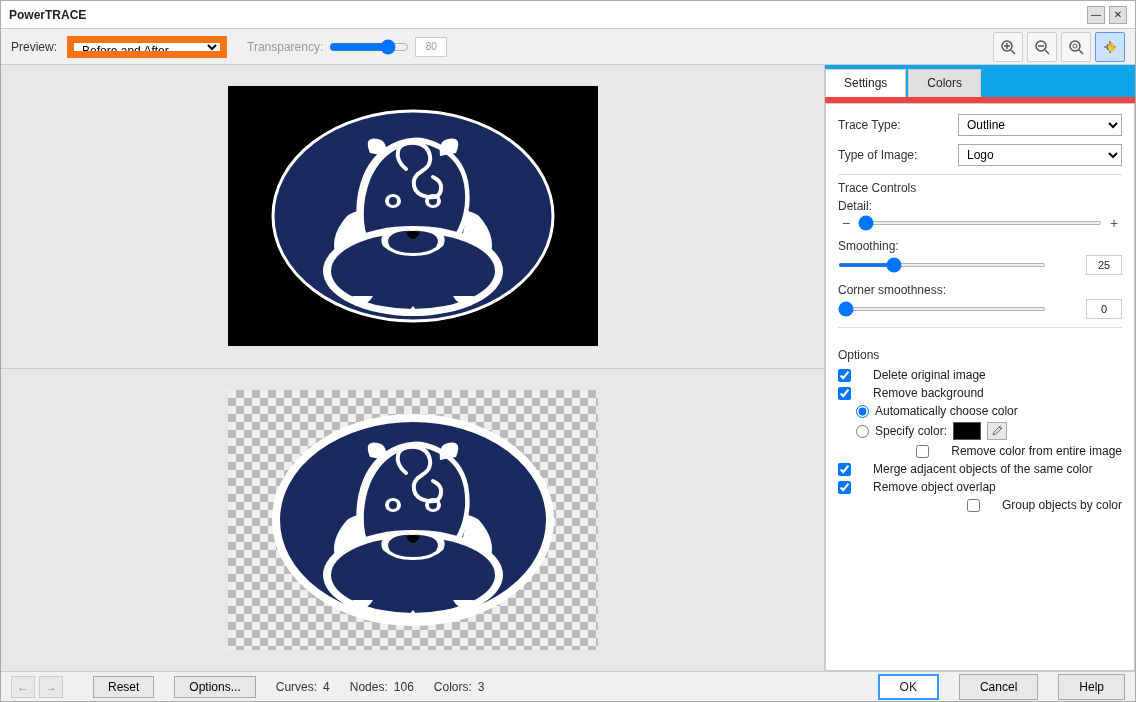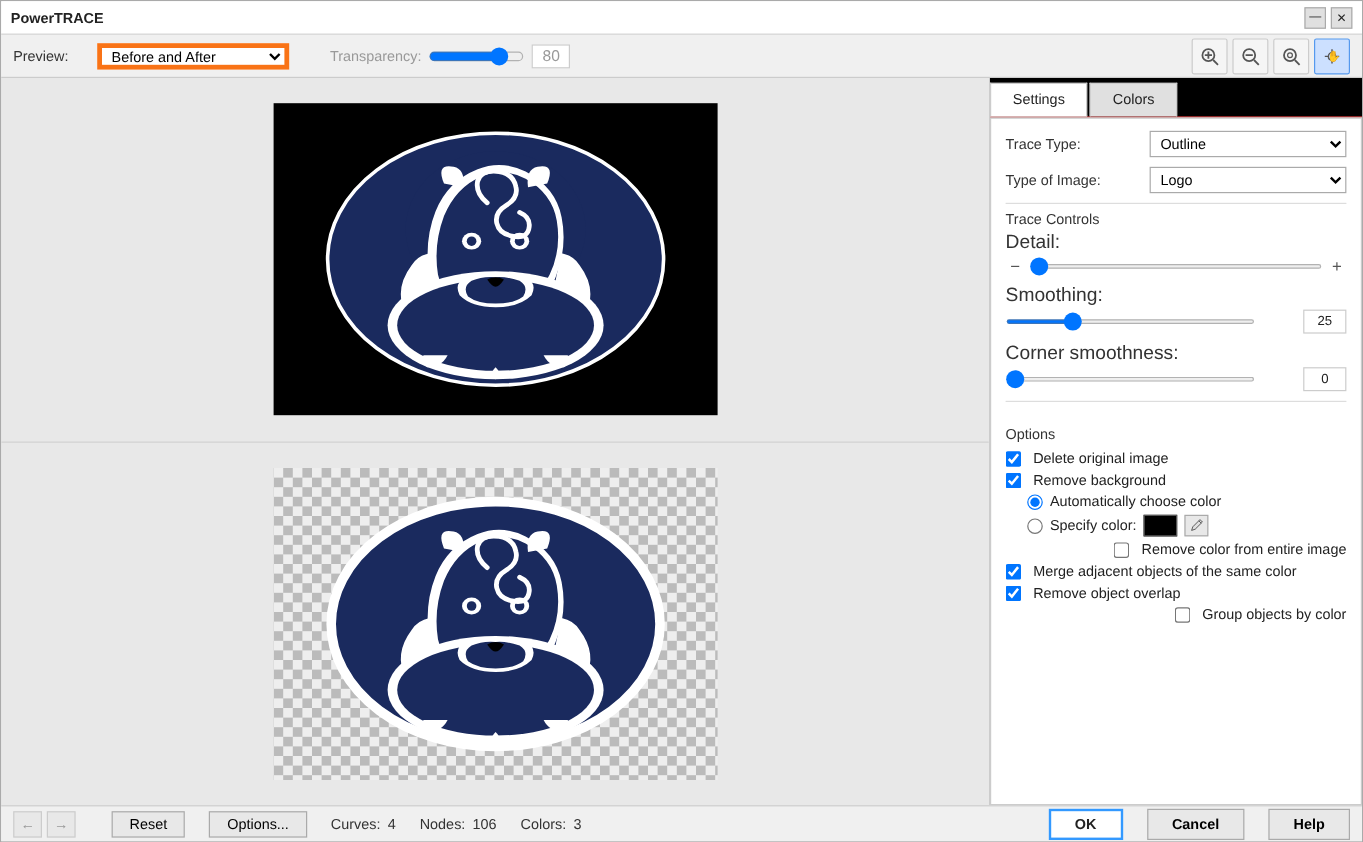--- a/index.html
+++ b/index.html
@@ -5,78 +5,78 @@
     * { box-sizing: border-box; margin: 0; padding: 0; }
     body { font-family: 'Segoe UI', Tahoma, Geneva, Verdana, sans-serif; font-size: 12px; background: #f0f0f0; color: #222; user-select: none; }
 
     .window { width: 1136px; height: 702px; background: #f0f0f0; border: 1px solid #aaa; display: flex; flex-direction: column; }
 
     .title-bar { background: #fff; border-bottom: 1px solid #ccc; height: 28px; display: flex; align-items: center; padding: 0 8px; justify-content: space-between; }
     .title-bar-left { display: flex; align-items: center; gap: 6px; font-size: 12px; font-weight: 600; }
     .title-bar-right { display: flex; gap: 4px; }
     .title-btn { width: 18px; height: 18px; border: 1px solid #aaa; background: #e0e0e0; cursor: pointer; display: flex; align-items: center; justify-content: center; font-size: 10px; }
 
-    .toolbar { background: #f0f0f0; border-bottom: 1px solid #ccc; height: 36px; display: flex; align-items: center; padding: 0 10px; gap: 24px; }
+    .toolbar { background: #f0f0f0; border-bottom: 1px solid #ccc; height: 36px; display: flex; align-items: center; padding: 0 10px; gap: 10px; }
     .toolbar-label { font-size: 12px; color: #333; }
-    .toolbar-select { height: 22px; font-size: 12px; border: 4px solid #f97316; background: #fff; padding: 0 4px; width: 160px; cursor: pointer; }
+    .toolbar-select { height: 22px; font-size: 12px; border: 7px solid #f97316; background: #fff; padding: 0 4px; width: 160px; cursor: pointer; }
     .toolbar-transparency { display: flex; align-items: center; gap: 6px; margin-left: 10px; color: #999; }
     .toolbar-transparency input[type=range] { width: 80px; }
-    .transparency-val { width: 32px; height: 20px; border: 1px solid #ccc; background: #fff; text-align: center; font-size: 13px; display: flex; align-items: center; justify-content: center; }
+    .transparency-val { width: 32px; height: 20px; border: 1px solid #ccc; background: #fff; text-align: center; font-size: 10px; display: flex; align-items: center; justify-content: center; }
     .toolbar-zoom { display: flex; align-items: center; gap: 4px; margin-left: auto; }
     .zoom-btn { width: 30px; height: 30px; border: 1px solid #ccc; background: #f5f5f5; cursor: pointer; display: flex; align-items: center; justify-content: center; font-size: 14px; border-radius: 2px; }
     .zoom-btn.active { background: #cce0ff; border-color: #5599ee; }
 
     .main-content { display: flex; flex: 1; overflow: hidden; }
 
     .preview-area { flex: 1; display: flex; flex-direction: column; border-right: 1px solid #ccc; overflow: hidden; }
     .preview-top { flex: 1; background: #e8e8e8; border-bottom: 1px solid #ccc; display: flex; align-items: center; justify-content: center; overflow: hidden; }
     .preview-bottom { flex: 1; background: #e8e8e8; display: flex; align-items: center; justify-content: center; overflow: hidden; }
 
     
     .logo-top { width: 370px; height: 260px; background: #000; position: relative; display: flex; align-items: center; justify-content: center; }
     .logo-bottom { width: 370px; height: 260px; background: repeating-conic-gradient(#bbb 0% 25%, #eee 0% 50%) 0 0 / 16px 16px; position: relative; display: flex; align-items: center; justify-content: center; }
 
     
     .lion-svg { width: 310px; height: 230px; }
 
     .right-panel { width: 310px; background: #f0f0f0; display: flex; flex-direction: column; }
-    .tabs { display: flex; border-bottom: 1px solid #ef4444; background: #000000; }
+    .tabs { display: flex; border-bottom: 6px solid #ef4444; background: #0ea5e9; }
     .tab { padding: 6px 18px; border: 1px solid #ccc; border-bottom: none; cursor: pointer; font-size: 12px; background: #e0e0e0; margin-right: 2px; margin-top: 4px; }
     .tab.active { background: #fff; border-bottom: 1px solid #fff; z-index: 1; font-weight: 500; }
 
     .panel-content { padding: 10px 12px; flex: 1; overflow-y: auto; background: #fff; border: 1px solid #ccc; margin: 0; }
 
     .field-row { display: flex; align-items: center; margin-bottom: 8px; }
     .field-label { width: 120px; font-size: 12px; color: #333; }
     .field-select { flex: 1; height: 22px; font-size: 12px; border: 1px solid #aaa; background: #fff; padding: 0 4px; cursor: pointer; }
 
     .section-label { font-size: 12px; color: #333; margin: 8px 0 4px 0; border-top: 1px solid #ddd; padding-top: 6px; }
 
     .slider-row { margin-bottom: 8px; }
-    .slider-label { font-size: 16px; color: #333; margin-bottom: 2px; }
+    .slider-label { font-size: 12px; color: #333; margin-bottom: 2px; }
     .slider-controls { display: flex; align-items: center; gap: 4px; }
     .slider-minus { width: 16px; height: 16px; display: flex; align-items: center; justify-content: center; font-size: 14px; color: #555; cursor: pointer; }
     .slider-plus { width: 16px; height: 16px; display: flex; align-items: center; justify-content: center; font-size: 14px; color: #555; cursor: pointer; }
     .slider-input { flex: 1; height: 4px; cursor: pointer; }
     .slider-val { width: 36px; height: 20px; border: 1px solid #ccc; background: #fff; text-align: center; font-size: 11px; display: flex; align-items: center; justify-content: center; margin-left: 36px; }
 
     .options-section { margin-top: 8px; border-top: 1px solid #ddd; padding-top: 8px; }
     .options-label { font-size: 12px; color: #333; margin-bottom: 6px; margin-top: 12px; }
-    .option-row { display: flex; align-items: center; gap: 10px; margin-bottom: 4px; font-size: 12px; }
+    .option-row { display: flex; align-items: center; gap: 22px; margin-bottom: 4px; font-size: 12px; }
     .option-row.indent { padding-left: 18px; justify-content: flex-end; }
     .radio-row { display: flex; align-items: center; gap: 6px; margin-bottom: 4px; font-size: 12px; padding-left: 18px; }
 
     .color-swatch { width: 28px; height: 18px; background: #000; border: 1px solid #555; display: inline-block; }
     .eyedropper-btn { width: 20px; height: 18px; border: 1px solid #aaa; background: #e8e8e8; cursor: pointer; display: flex; align-items: center; justify-content: center; font-size: 11px; }
 
     .status-bar { height: 30px; background: #f0f0f0; border-top: 1px solid #ccc; display: flex; align-items: center; padding: 0 10px; gap: 20px; font-size: 12px; color: #333; }
     .status-item { display: flex; gap: 6px; }
     .undo-redo { display: flex; gap: 4px; margin-right: 10px; }
     .undo-btn { width: 24px; height: 22px; border: 1px solid #ccc; background: #e8e8e8; cursor: pointer; display: flex; align-items: center; justify-content: center; font-size: 12px; color: #999; }
-    .footer-btn { height: 26px; padding: 0 20px; border: 1px solid #aaa; background: #e8e8e8; font-size: 12px; cursor: pointer; font-weight: bold; }
+    .footer-btn { height: 26px; padding: 0 20px; border: 1px solid #aaa; background: #e8e8e8; font-size: 12px; cursor: pointer; }
     .footer-btn.ok { background: #fff; border: 2px solid #3399ff; color: #222; }
 
     input[type=checkbox] { cursor: pointer; }
     input[type=radio] { cursor: pointer; }
 
     .reset-btn { height: 22px; padding: 0 14px; border: 1px solid #aaa; background: #e8e8e8; font-size: 12px; cursor: pointer; }
     .options-btn { height: 22px; padding: 0 14px; border: 1px solid #aaa; background: #e8e8e8; font-size: 12px; cursor: pointer; }
   </style>
 </head>
 <body>

